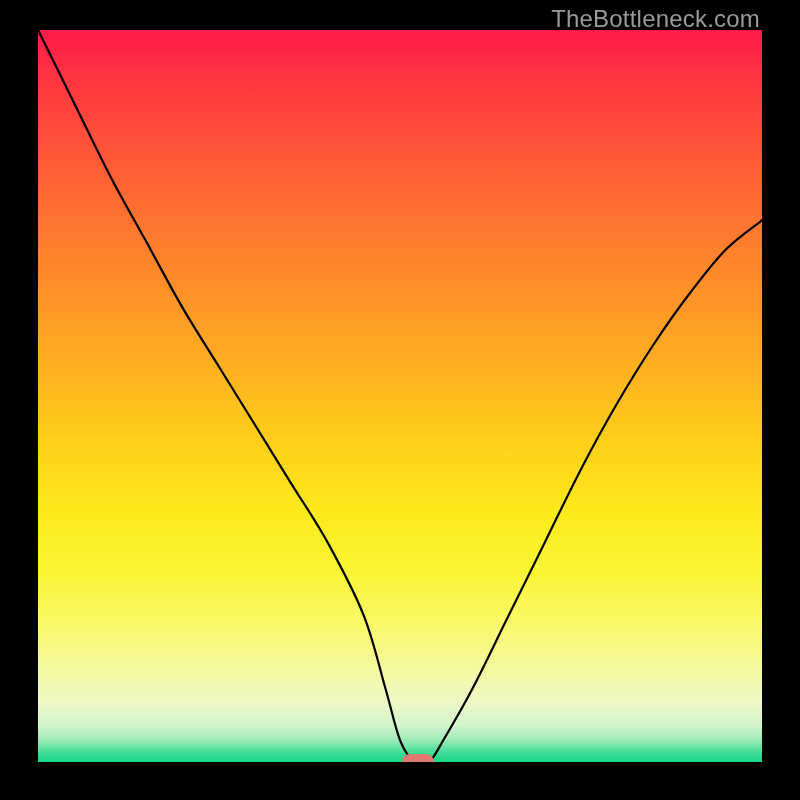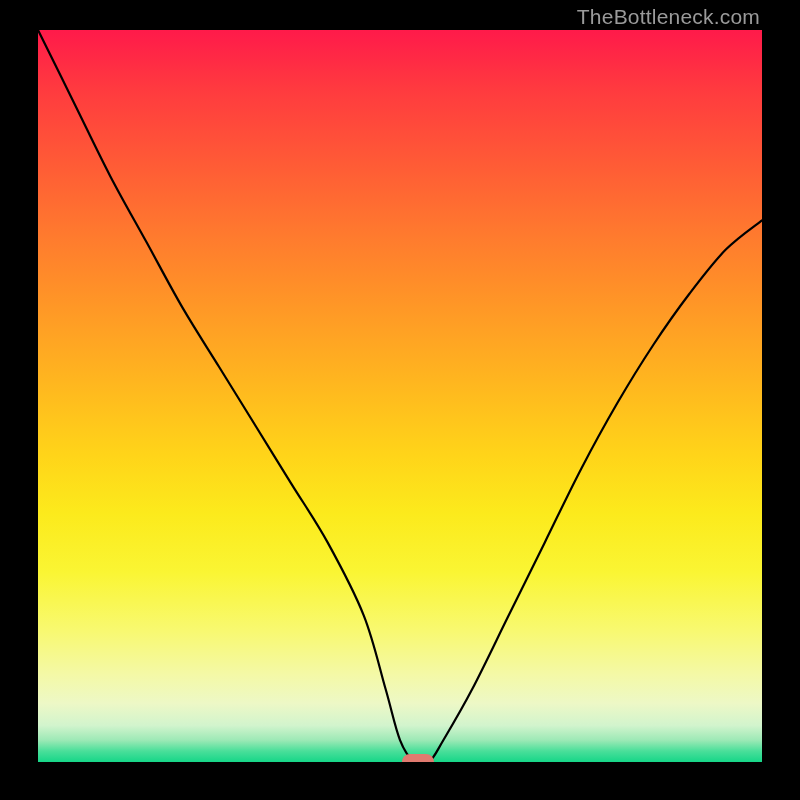--- a/index.html
+++ b/index.html
@@ -62,21 +62,21 @@
     height: 16px;
     border-radius: 8px;
     background: #e07a6f;
     transform: translate(-50%, -50%);
   }
   .watermark {
     position: absolute;
     top: 5px;
     right: 40px;
     color: #9a9a9a;
-    font-size: 21px;
+    font-size: 24px;
     font-weight: 500;
     letter-spacing: 0.2px;
     user-select: none;
   }
 </style>
 </head>
 <body>
 
 <div class="frame">
 

